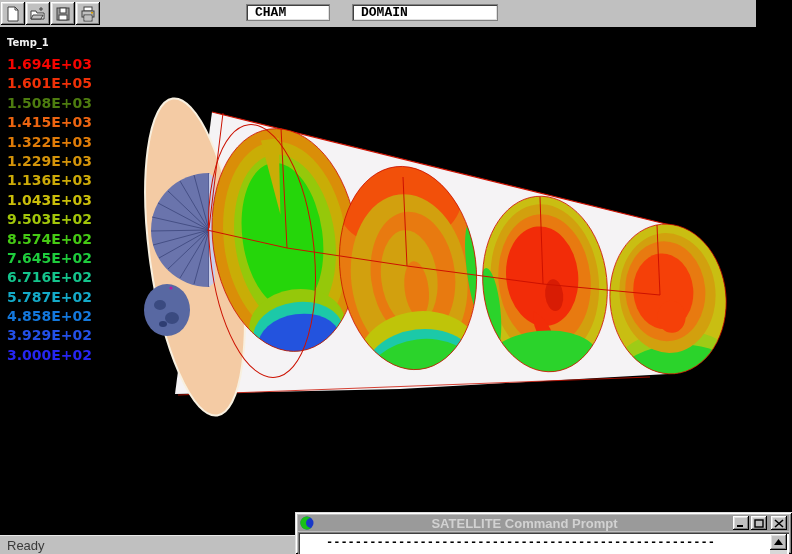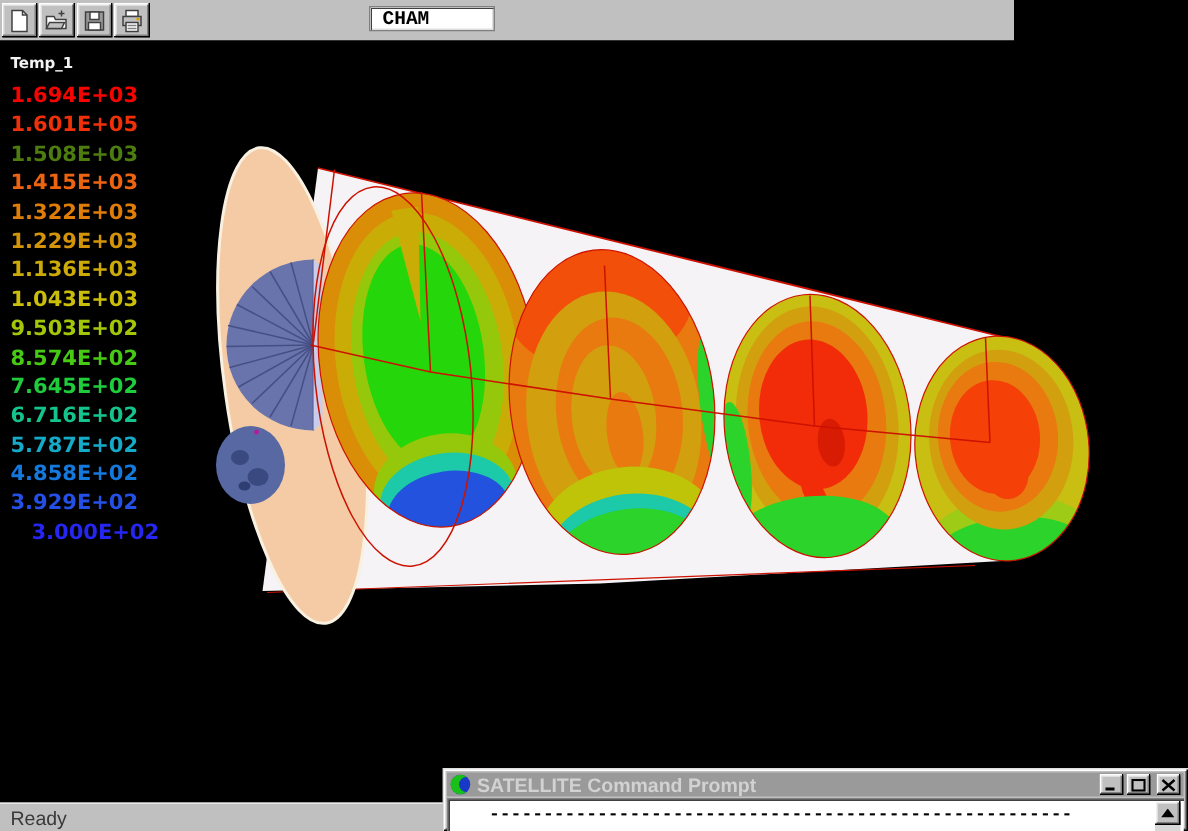--- a/index.html
+++ b/index.html
@@ -1,20 +1,20 @@
 <!DOCTYPE html>
 <html><head>
 <meta charset="utf-8">
 <style>
   html,body{margin:0;padding:0;background:#000;}
   .screen{position:relative;width:792px;height:554px;overflow:hidden;
           font-family:"Liberation Sans",sans-serif;background:#000;}
 
   
-  .toolbar{position:absolute;top:0;left:0;width:676px;height:27px;background:#c0c0c0;
+  .toolbar{position:absolute;top:0;left:0;width:756px;height:27px;background:#c0c0c0;
            display:flex;align-items:center;}
   .tbtn{width:24px;height:23px;margin-left:1px;background:#c0c0c0;padding:0;
         border:none;
         box-shadow:inset -1px -1px 0 #000, inset 1px 1px 0 #fff,
                    inset -2px -2px 0 #808080, inset 2px 2px 0 #dfdfdf;
         display:flex;align-items:center;justify-content:center;}
   .field{height:17px;background:#fff;position:absolute;top:4px;
          box-shadow:inset 1px 1px 0 #404040, inset -1px -1px 0 #dfdfdf;
          border:1px solid #808080;
          font-family:"Liberation Mono",monospace;font-size:13px;font-weight:bold;
@@ -36,21 +36,21 @@
   
   .statusbar{position:absolute;top:535px;left:0;width:792px;height:19px;background:#c0c0c0;
              border-top:1px solid #e8e8e8;box-sizing:border-box;display:flex;align-items:center;}
   .statusbar span{padding-left:7px;font-size:13px;color:#3a3a3a;}
 
   
   .cmdwindow{position:absolute;left:295px;top:512px;width:497px;height:42px;background:#c0c0c0;
              z-index:5;box-sizing:border-box;padding:3px;
              box-shadow:inset 1px 1px 0 #dfdfdf, inset -1px -1px 0 #000,
                         inset 2px 2px 0 #fff, inset -2px -2px 0 #808080;}
-  .titlebar{height:16px;background:#9a9a9a;display:flex;align-items:center;padding:0 2px;}
+  .titlebar{height:16px;background:#9a9a9a;display:flex;align-items:center;padding:0 2px;text-align:center;}
   .titlebar .title{flex:1;color:#d2d2d2;font-weight:bold;font-size:13px;margin-left:4px;
                    white-space:nowrap;overflow:hidden;}
   .wbtn{width:16px;height:14px;background:#c0c0c0;border:none;padding:0;margin-left:2px;
         box-shadow:inset -1px -1px 0 #000, inset 1px 1px 0 #fff,
                    inset -2px -2px 0 #808080, inset 2px 2px 0 #dfdfdf;
         display:flex;align-items:center;justify-content:center;}
   .cmdcontent{position:relative;margin-top:1px;height:22px;background:#fff;
               box-shadow:inset 1px 1px 0 #808080, inset 2px 2px 0 #404040, inset -1px -1px 0 #fff;}
   .cmdtext{font-family:"Liberation Mono",monospace;font-size:12px;font-weight:bold;color:#000;
            padding:4px 0 0 28px;white-space:nowrap;overflow:hidden;}
@@ -89,20 +89,21 @@
     <button class="tbtn">
       <svg width="16" height="16" viewBox="0 0 16 16">
         <rect x="4" y="1" width="8" height="4" fill="#fff" stroke="#404040"></rect>
         <rect x="2" y="5" width="12" height="6" fill="#c0c0c0" stroke="#404040"></rect>
         <rect x="4" y="9" width="8" height="6" fill="#fff" stroke="#404040"></rect>
         <rect x="11" y="6" width="2" height="1.5" fill="#d8a000"></rect>
         <path d="M5,11 h6 M5,13 h6" stroke="#808080"></path>
       </svg>
     </button>
     <div class="field cham">CHAM</div>
+    <div class="field domain">DOMAIN</div>
   </div>
 
   <div class="viewport">
 
     <svg class="scene" width="792" height="508" viewBox="0 0 792 508">
       <defs>
         <clipPath id="clipS2">
             <ellipse cx="0" cy="0" rx="72" ry="112"></ellipse>
           </clipPath>
         <clipPath id="clipS3">
@@ -231,21 +232,21 @@
           <div class="legend-entry" style="color: rgb(212, 148, 10);">1.229E+03</div>
           <div class="legend-entry" style="color: rgb(204, 170, 8);">1.136E+03</div>
           <div class="legend-entry" style="color: rgb(202, 190, 10);">1.043E+03</div>
           <div class="legend-entry" style="color: rgb(162, 198, 10);">9.503E+02</div>
           <div class="legend-entry" style="color: rgb(70, 202, 20);">8.574E+02</div>
           <div class="legend-entry" style="color: rgb(30, 204, 60);">7.645E+02</div>
           <div class="legend-entry" style="color: rgb(20, 196, 140);">6.716E+02</div>
           <div class="legend-entry" style="color: rgb(20, 170, 200);">5.787E+02</div>
           <div class="legend-entry" style="color: rgb(20, 120, 220);">4.858E+02</div>
           <div class="legend-entry" style="color: rgb(36, 80, 232);">3.929E+02</div>
-          <div class="legend-entry" style="color: rgb(38, 38, 242); margin-left: 14px;">3.000E+02</div>
+          <div class="legend-entry" style="color: rgb(38, 38, 242);">3.000E+02</div>
         </div>
     </div>
 
   </div>
 
   <div class="statusbar">
     <span>Ready</span>
   </div>
 
   <div class="cmdwindow">

